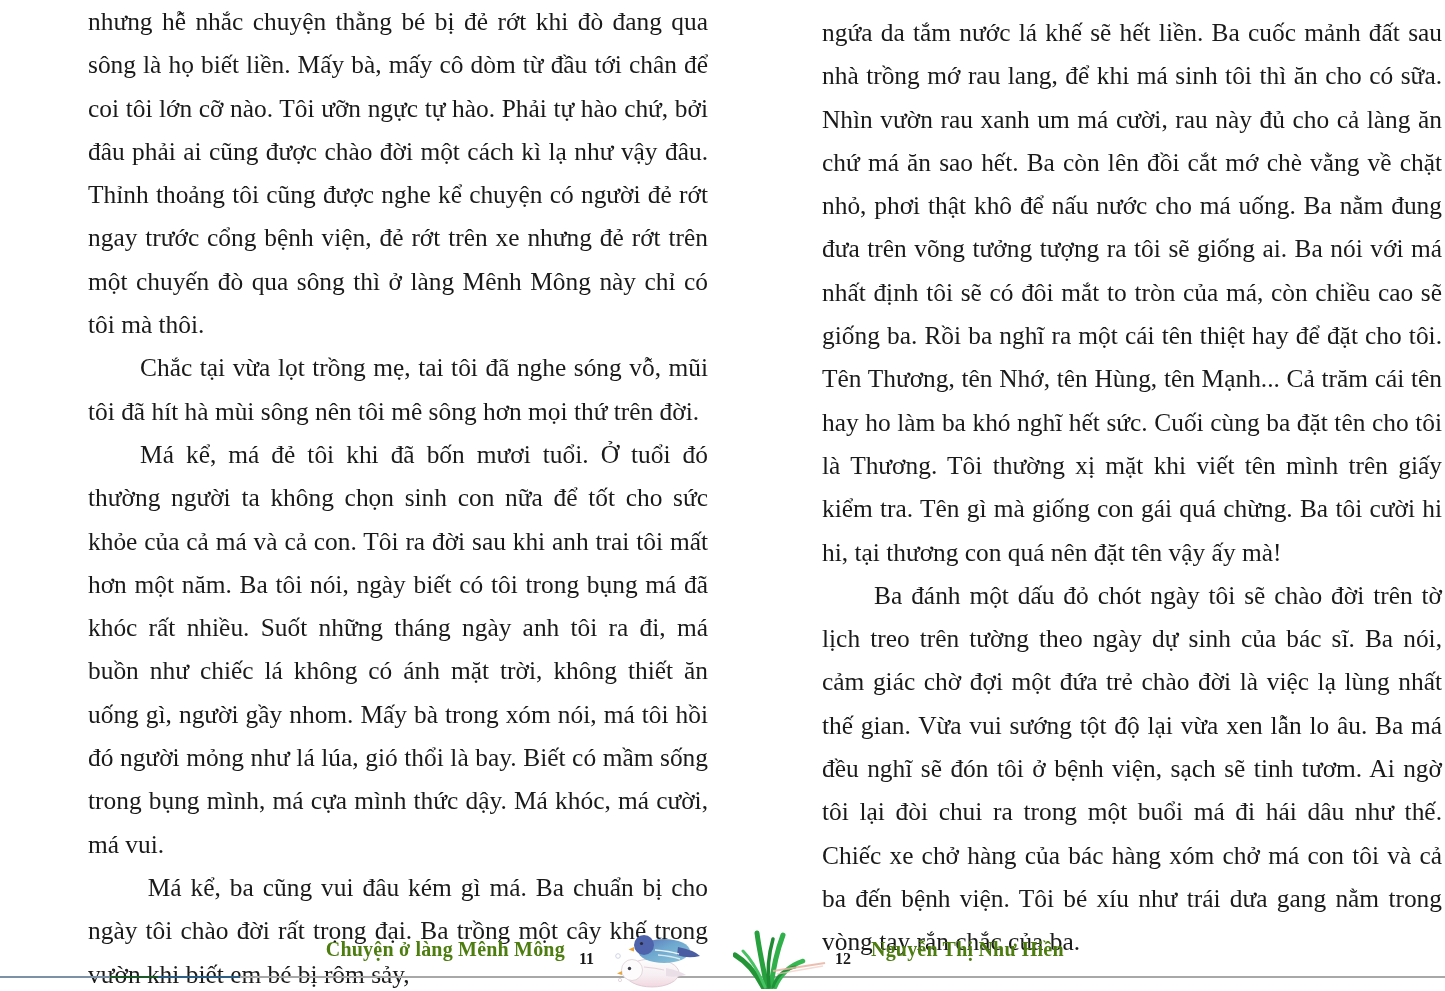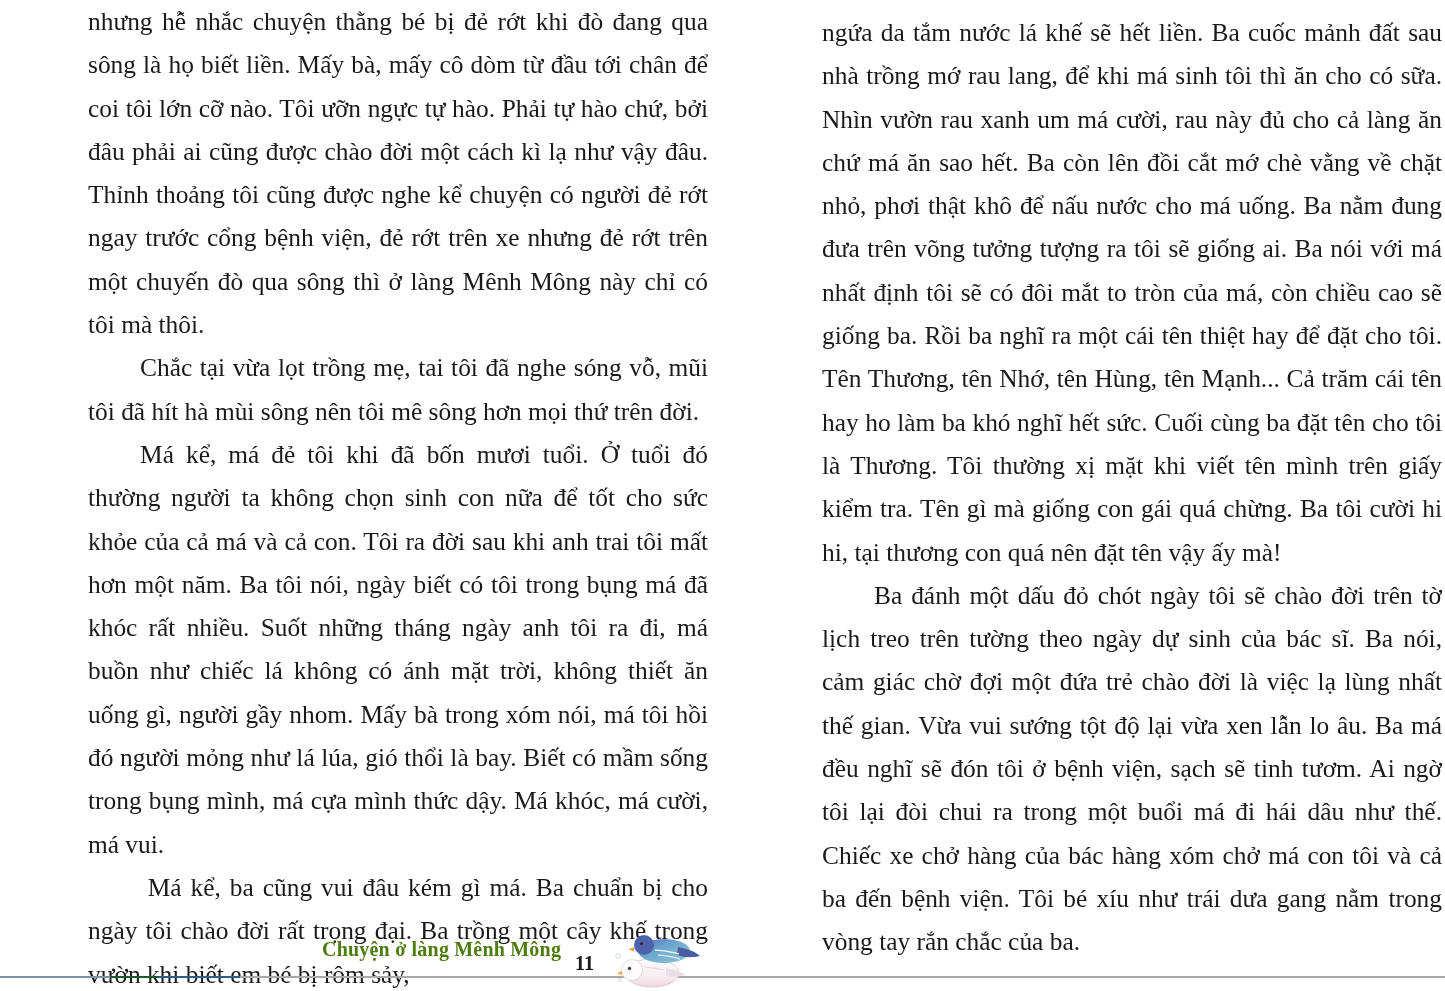--- a/index.html
+++ b/index.html
@@ -109,24 +109,24 @@
     letter-spacing: 0.2px;
     color: #4d7c0f;
     white-space: nowrap;
     line-height: 1;
     padding-bottom: 16px;
   }
 
   .page-num {
     font-family: "Liberation Serif", "DejaVu Serif", serif;
     font-weight: bold;
-    font-size: 20px;
+    font-size: 16px;
     color: #1a1a1a;
     line-height: 1;
-    padding-bottom: 2px;
+    padding-bottom: 8px;
     white-space: nowrap;
   }
 
   .gap-title-num { width: 14px; }
   .gap-num-art  { width: 20px; }
 
   .art-birds {
     width: 104px;
     height: 62px;
     position: relative;
@@ -199,15 +199,35 @@
           <path d="M26 20 L20.5 22.5 L26 24.5 Z" fill="#e8a33a"></path>
           <path d="M70 20 q16 3 22 9 q-12 3 -23 -1 Z" fill="#4a5da2"></path>
           <path d="M47 23 q14 1 24 4" stroke="#ffffff" stroke-width="1.6" fill="none" opacity="0.85"></path>
           <path d="M50 28 q13 1 22 4" stroke="#ffffff" stroke-width="1.4" fill="none" opacity="0.7"></path>
           <circle cx="10" cy="29" r="2.3" fill="none" stroke="#c9cfe0" stroke-width="0.9"></circle>
           <circle cx="12" cy="53" r="1.6" fill="none" stroke="#d9cdd4" stroke-width="0.8"></circle>
         </svg>
       </span>
     </div>
 
+    <div class="footer-right">
+      <span class="art-grass">
+        <svg width="96" height="62" viewBox="0 0 96 62" xmlns="http://www.w3.org/2000/svg">
+          <g fill="none" stroke-linecap="round">
+            <path d="M34 60 C30 40 26 22 24 6" stroke="#27a03e" stroke-width="5"></path>
+            <path d="M38 60 C40 42 44 24 50 8" stroke="#2fb04a" stroke-width="5"></path>
+            <path d="M30 60 C22 44 12 34 2 28" stroke="#239537" stroke-width="5"></path>
+            <path d="M42 60 C48 46 58 38 70 34" stroke="#35b852" stroke-width="4.5"></path>
+            <path d="M36 60 C34 44 36 26 40 12" stroke="#1e8a33" stroke-width="3.5"></path>
+            <path d="M32 60 C26 46 20 34 10 24" stroke="#46c263" stroke-width="3"></path>
+            <path d="M40 60 C44 48 52 42 62 40" stroke="#1f9138" stroke-width="3"></path>
+          </g>
+          <path d="M40 44 L92 36" stroke="#e7b3a4" stroke-width="2.2" fill="none" opacity="0.85"></path>
+          <path d="M44 47 L90 39" stroke="#efcbc0" stroke-width="1.6" fill="none" opacity="0.7"></path>
+        </svg>
+      </span>
+      <span class="page-num">12</span>
+      <span class="gap-num-art"></span>
+      <span class="author-name">Nguyễn Thị Như Hiền</span>
+    </div>
 
   </div>
 </div>
 
 </body></html>

